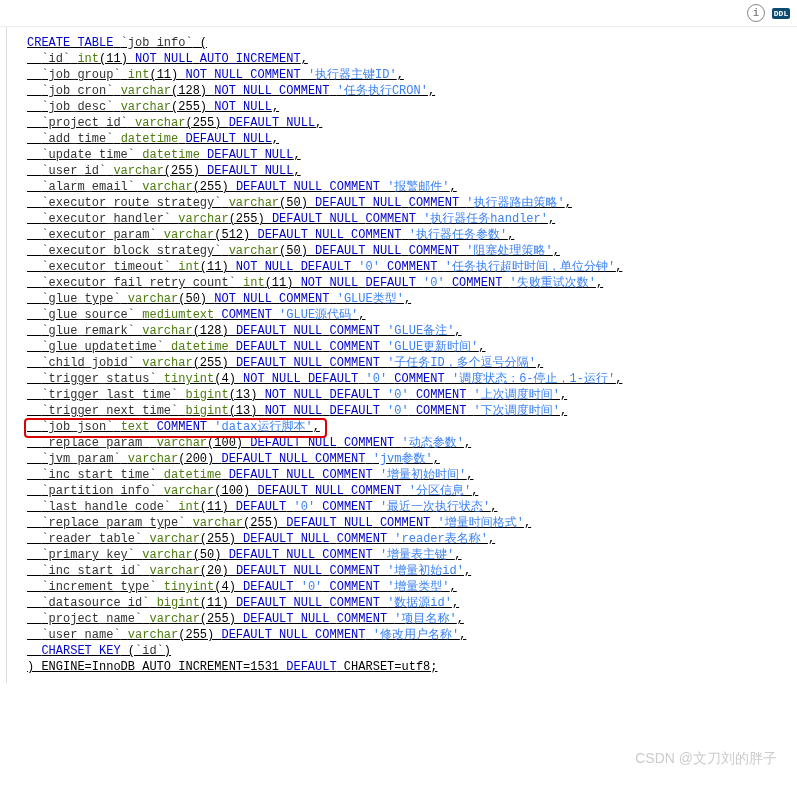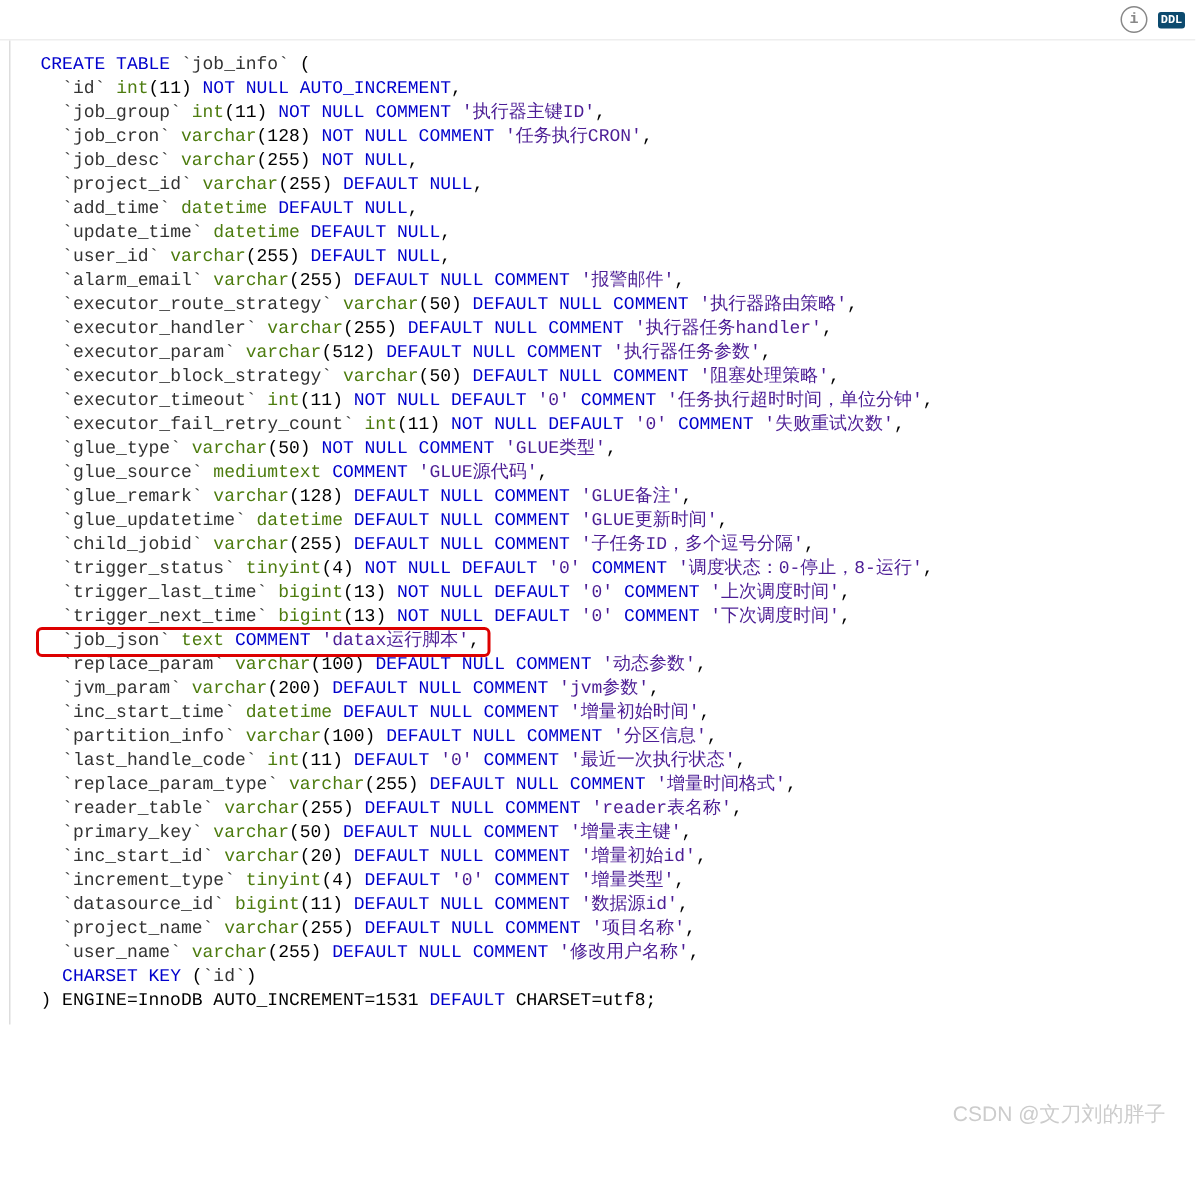--- a/index.html
+++ b/index.html
@@ -44,35 +44,36 @@
     padding: 1px 2px;
     border-radius: 2px;
   }
   .code-area {
     padding: 8px 8px 8px 20px;
     line-height: 16px;
     white-space: pre;
     position: relative;
     border-left: 1px solid #ddd;
     margin-left: 6px;
+    text-decoration: underline;
   }
   .kw { color: #0000cc; }      
   .bt { color: #333; }         
   .dt { color: #4d7c0f; }      
-  .str { color: #4c1d95; }
+  .str { color: #3b82f6; }
   
   .highlight-box {
     position: absolute;
     border: 2px solid #d00;
     pointer-events: none;
     border-radius: 4px;
   }
   .watermark {
     position: absolute;
-    bottom: 36px;
+    bottom: 20px;
     right: 20px;
     color: #ccc;
     font-size: 14px;
     font-family: sans-serif;
   }
 </style>
 </head>
 <body>
 
 <div class="toolbar">
@@ -96,21 +97,21 @@
   <span class="bt">`executor_handler`</span> <span class="dt">varchar</span>(255) <span class="kw">DEFAULT NULL</span> <span class="kw">COMMENT</span> <span class="str">'执行器任务handler'</span>,
   <span class="bt">`executor_param`</span> <span class="dt">varchar</span>(512) <span class="kw">DEFAULT NULL</span> <span class="kw">COMMENT</span> <span class="str">'执行器任务参数'</span>,
   <span class="bt">`executor_block_strategy`</span> <span class="dt">varchar</span>(50) <span class="kw">DEFAULT NULL</span> <span class="kw">COMMENT</span> <span class="str">'阻塞处理策略'</span>,
   <span class="bt">`executor_timeout`</span> <span class="dt">int</span>(11) <span class="kw">NOT NULL</span> <span class="kw">DEFAULT</span> <span class="str">'0'</span> <span class="kw">COMMENT</span> <span class="str">'任务执行超时时间，单位分钟'</span>,
   <span class="bt">`executor_fail_retry_count`</span> <span class="dt">int</span>(11) <span class="kw">NOT NULL</span> <span class="kw">DEFAULT</span> <span class="str">'0'</span> <span class="kw">COMMENT</span> <span class="str">'失败重试次数'</span>,
   <span class="bt">`glue_type`</span> <span class="dt">varchar</span>(50) <span class="kw">NOT NULL</span> <span class="kw">COMMENT</span> <span class="str">'GLUE类型'</span>,
   <span class="bt">`glue_source`</span> <span class="dt">mediumtext</span> <span class="kw">COMMENT</span> <span class="str">'GLUE源代码'</span>,
   <span class="bt">`glue_remark`</span> <span class="dt">varchar</span>(128) <span class="kw">DEFAULT NULL</span> <span class="kw">COMMENT</span> <span class="str">'GLUE备注'</span>,
   <span class="bt">`glue_updatetime`</span> <span class="dt">datetime</span> <span class="kw">DEFAULT NULL</span> <span class="kw">COMMENT</span> <span class="str">'GLUE更新时间'</span>,
   <span class="bt">`child_jobid`</span> <span class="dt">varchar</span>(255) <span class="kw">DEFAULT NULL</span> <span class="kw">COMMENT</span> <span class="str">'子任务ID，多个逗号分隔'</span>,
-  <span class="bt">`trigger_status`</span> <span class="dt">tinyint</span>(4) <span class="kw">NOT NULL</span> <span class="kw">DEFAULT</span> <span class="str">'0'</span> <span class="kw">COMMENT</span> <span class="str">'调度状态：0-停止，8-运行'</span>,
+  <span class="bt">`trigger_status`</span> <span class="dt">tinyint</span>(4) <span class="kw">NOT NULL</span> <span class="kw">DEFAULT</span> <span class="str">'0'</span> <span class="kw">COMMENT</span> <span class="str">'调度状态：6-停止，1-运行'</span>,
   <span class="bt">`trigger_last_time`</span> <span class="dt">bigint</span>(13) <span class="kw">NOT NULL</span> <span class="kw">DEFAULT</span> <span class="str">'0'</span> <span class="kw">COMMENT</span> <span class="str">'上次调度时间'</span>,
   <span class="bt">`trigger_next_time`</span> <span class="dt">bigint</span>(13) <span class="kw">NOT NULL</span> <span class="kw">DEFAULT</span> <span class="str">'0'</span> <span class="kw">COMMENT</span> <span class="str">'下次调度时间'</span>,
 <span id="hl-line">  <span class="bt">`job_json`</span> <span class="dt">text</span> <span class="kw">COMMENT</span> <span class="str">'datax运行脚本'</span>,</span>
   <span class="bt">`replace_param`</span> <span class="dt">varchar</span>(100) <span class="kw">DEFAULT NULL</span> <span class="kw">COMMENT</span> <span class="str">'动态参数'</span>,
   <span class="bt">`jvm_param`</span> <span class="dt">varchar</span>(200) <span class="kw">DEFAULT NULL</span> <span class="kw">COMMENT</span> <span class="str">'jvm参数'</span>,
   <span class="bt">`inc_start_time`</span> <span class="dt">datetime</span> <span class="kw">DEFAULT NULL</span> <span class="kw">COMMENT</span> <span class="str">'增量初始时间'</span>,
   <span class="bt">`partition_info`</span> <span class="dt">varchar</span>(100) <span class="kw">DEFAULT NULL</span> <span class="kw">COMMENT</span> <span class="str">'分区信息'</span>,
   <span class="bt">`last_handle_code`</span> <span class="dt">int</span>(11) <span class="kw">DEFAULT</span> <span class="str">'0'</span> <span class="kw">COMMENT</span> <span class="str">'最近一次执行状态'</span>,
   <span class="bt">`replace_param_type`</span> <span class="dt">varchar</span>(255) <span class="kw">DEFAULT NULL</span> <span class="kw">COMMENT</span> <span class="str">'增量时间格式'</span>,
   <span class="bt">`reader_table`</span> <span class="dt">varchar</span>(255) <span class="kw">DEFAULT NULL</span> <span class="kw">COMMENT</span> <span class="str">'reader表名称'</span>,

